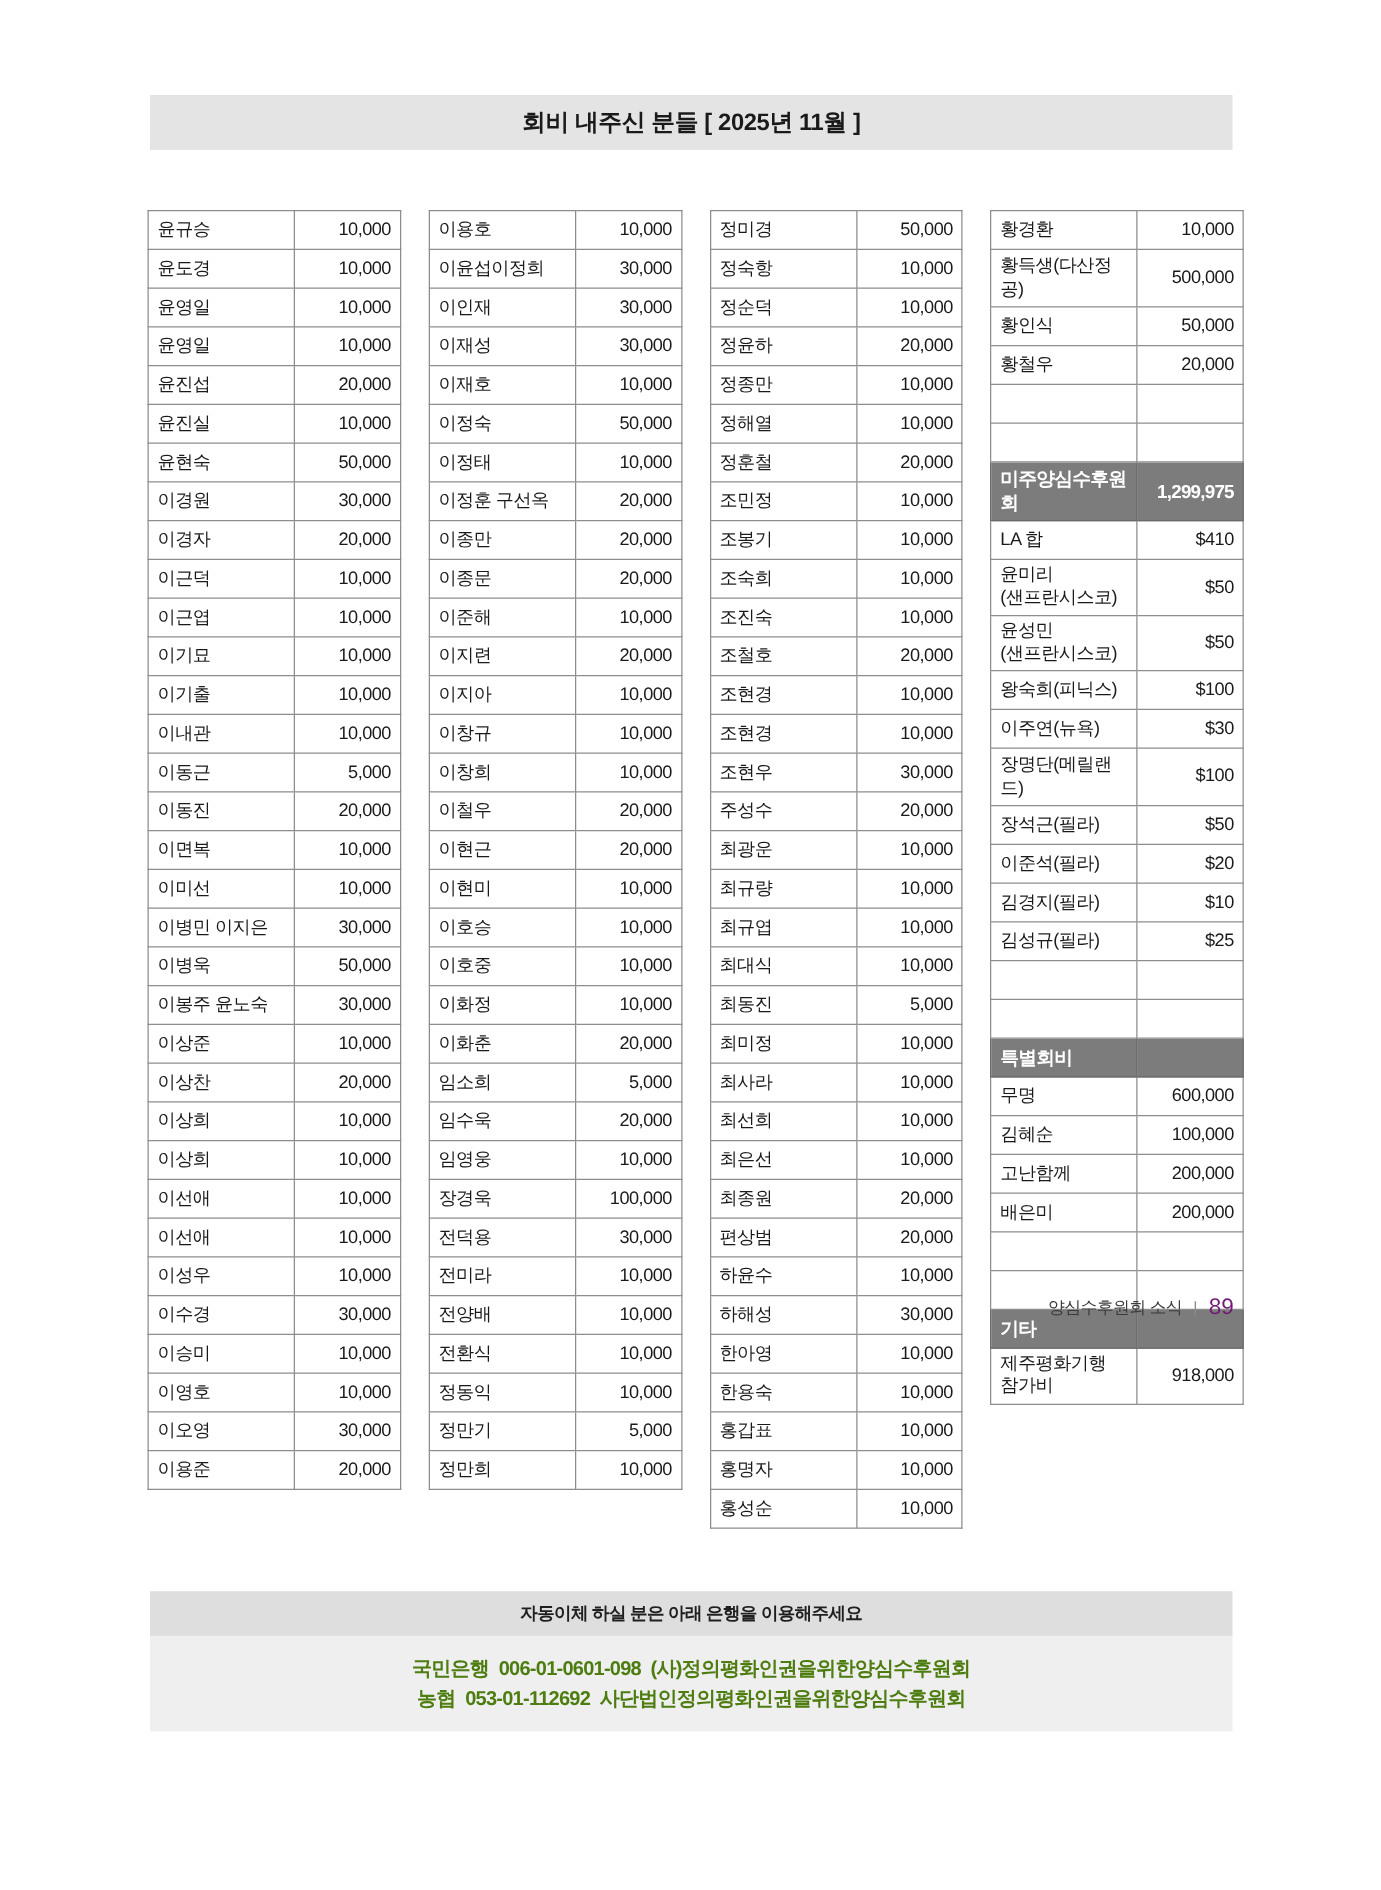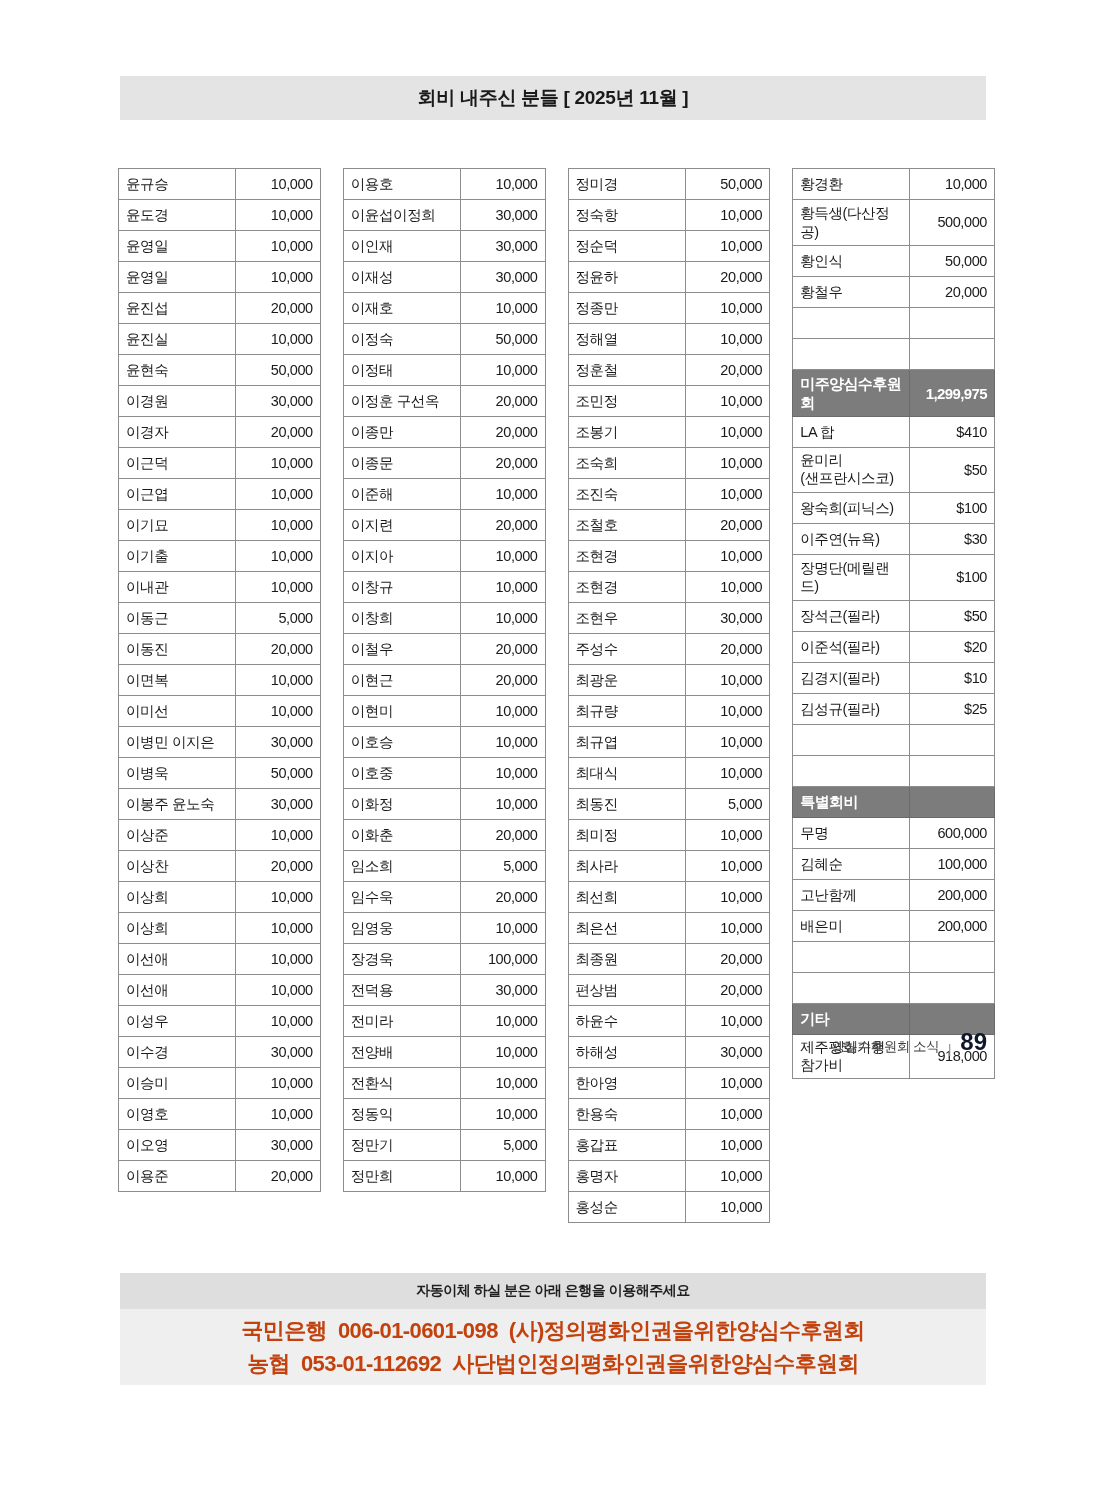--- a/index.html
+++ b/index.html
@@ -85,34 +85,34 @@
   .bank-body {
     position: absolute;
     left: 120px; top: 1309px;
     width: 866px; height: 76px;
     background: #efefef;
     display: flex; flex-direction: column;
     align-items: center; justify-content: center;
     gap: 3px;
   }
   .bank-body .bline {
-    font-size: 22px; font-weight: bold; letter-spacing: -0.6px; color: #c2410c;
+    font-size: 16px; font-weight: bold; letter-spacing: -0.6px; color: #4d7c0f;
     white-space: pre;
   }
 
   
   .pg-footer {
     position: absolute;
     right: 118px; bottom: 48px;
-    display: flex; align-items: flex-end; gap: 9px;
+    display: flex; align-items: center; gap: 9px;
     color: #3a3a3a;
   }
   .pg-footer .pf-label { font-size: 13.5px; letter-spacing: -0.5px; }
   .pg-footer .pf-sep { font-size: 13px; color: #8a8a8a; }
-  .pg-footer .pf-num { font-size: 24px; font-weight: bold; color: #0f172a; }
+  .pg-footer .pf-num { font-size: 18px; font-weight: normal; color: #701a75; }
 </style>
 </head>
 <body>
 
 <div class="page">
 
   <div class="title-banner">
     <span class="title-text">회비 내주신 분들 [ 2025년 11월 ]</span>
   </div>
 
@@ -571,20 +571,27 @@
               <td class="amt">$410</td>
             </tr>
             <tr>
               <td class="nm">
                 <span class="two-line">윤미리</span>
                 <span class="two-line">(샌프란시스코)</span>
               </td>
               <td class="amt">$50</td>
             </tr>
             <tr>
+              <td class="nm">
+                <span class="two-line">윤성민</span>
+                <span class="two-line">(샌프란시스코)</span>
+              </td>
+              <td class="amt">$50</td>
+            </tr>
+            <tr>
               <td class="nm">왕숙희(피닉스)</td>
               <td class="amt">$100</td>
             </tr>
             <tr>
               <td class="nm">이주연(뉴욕)</td>
               <td class="amt">$30</td>
             </tr>
             <tr>
               <td class="nm">장명단(메릴랜드)</td>
               <td class="amt">$100</td>

